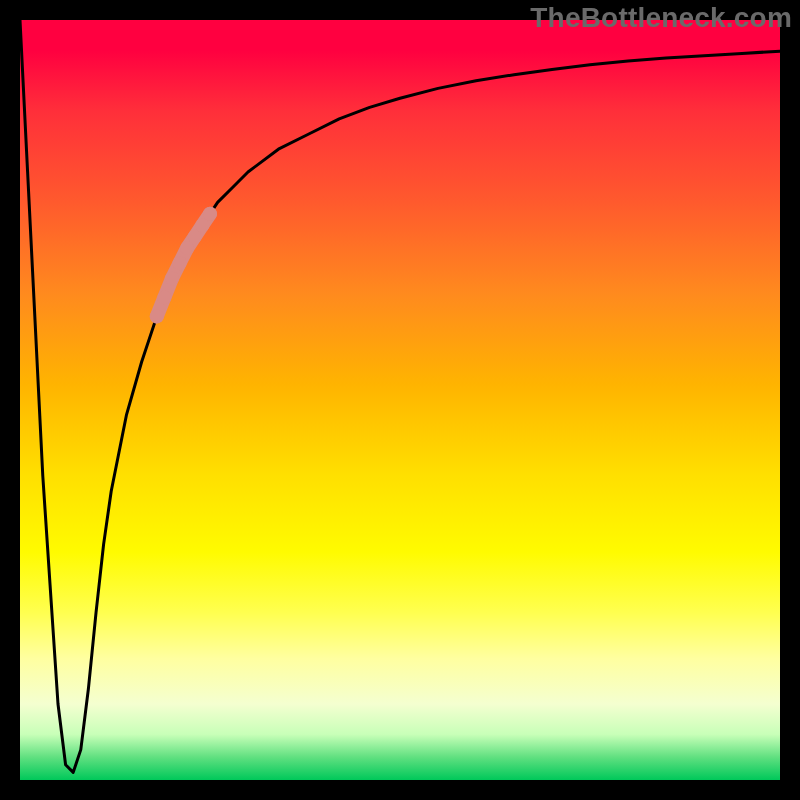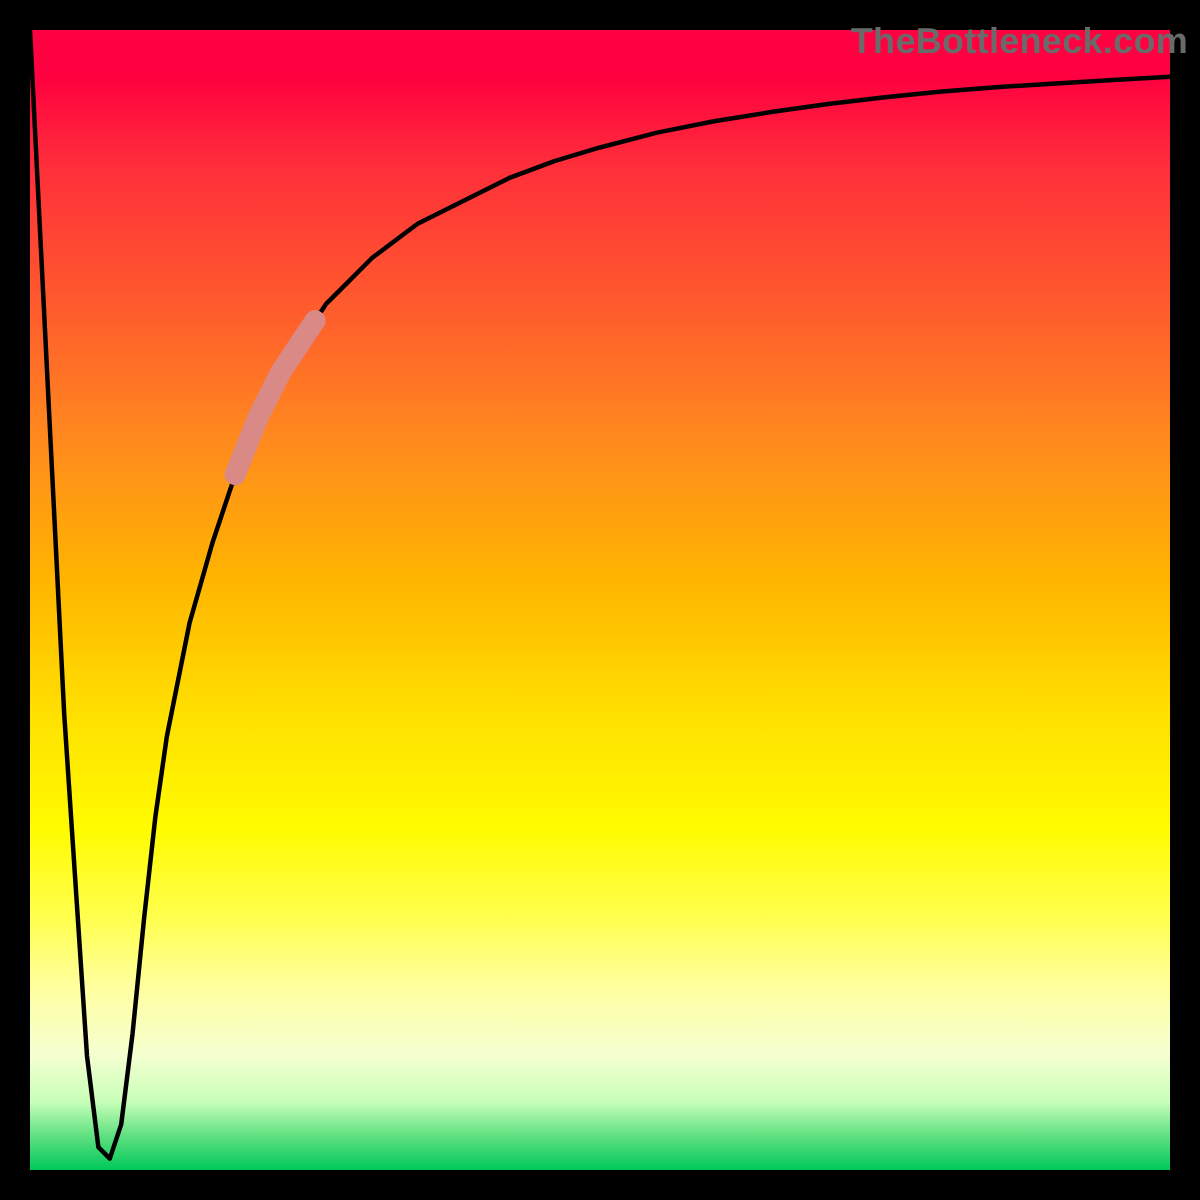--- a/index.html
+++ b/index.html
@@ -40,26 +40,25 @@
       #c8ffb8 94%,
       #60e080 97%,
       #00c85a 100%
     );
   }
   .watermark {
     position: absolute;
     top: 2px;
     right: 8px;
     font-family: Arial, Helvetica, sans-serif;
-    font-size: 24px;
+    font-size: 28px;
     font-weight: 600;
     color: #6a6a6a;
     letter-spacing: 0.2px;
     user-select: none;
-    margin-top: 12px;
   }
   svg.curve {
     position: absolute;
     left: 20px;
     top: 20px;
     width: 760px;
     height: 760px;
     overflow: visible;
   }
 </style>

